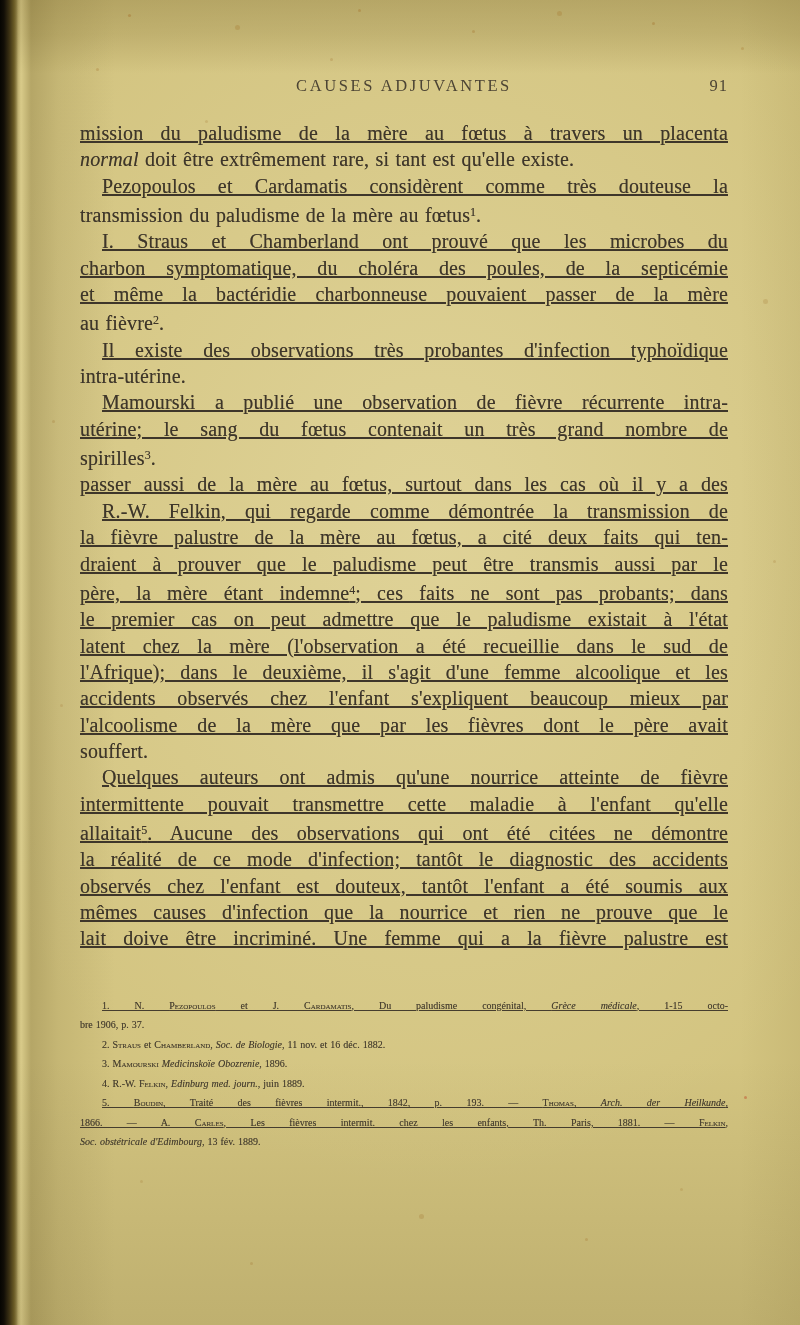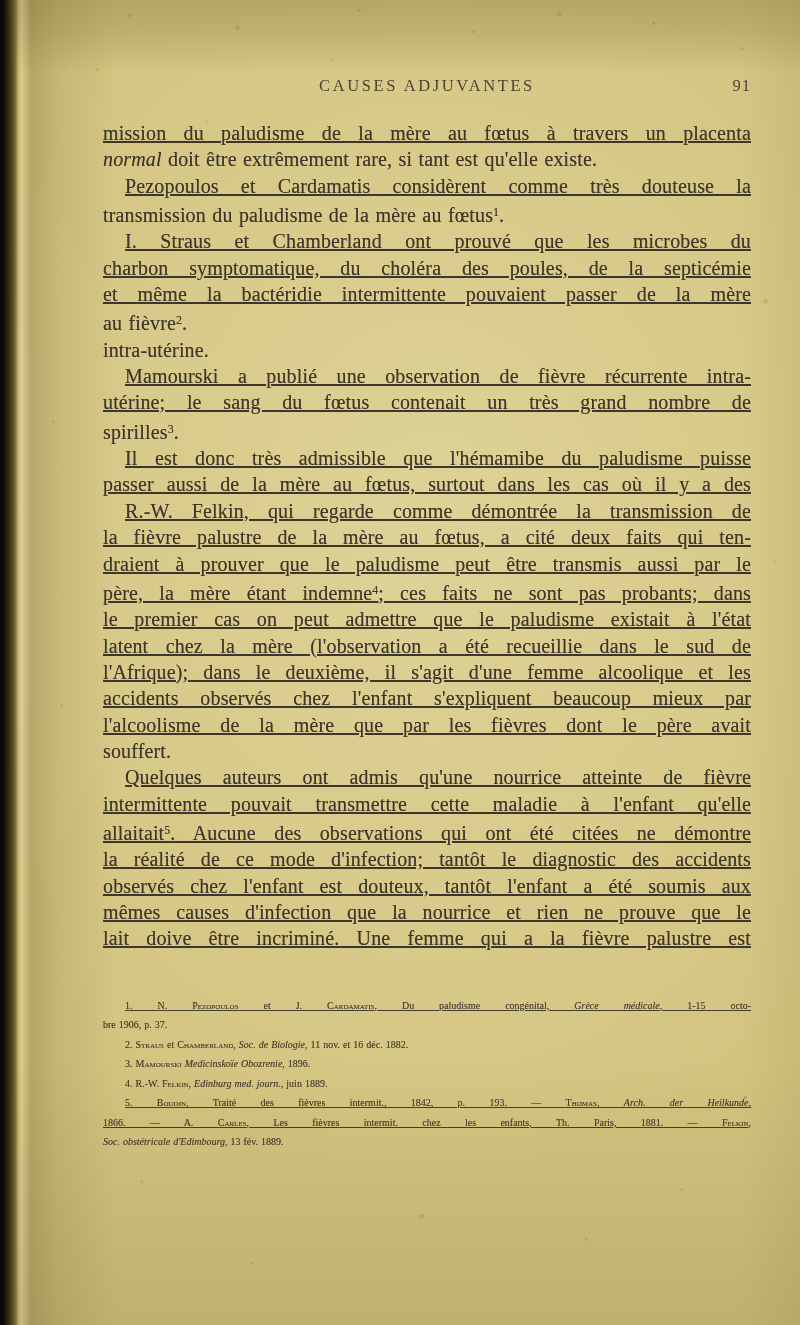--- a/index.html
+++ b/index.html
@@ -35,21 +35,21 @@
       358px 9px 0 0 rgba(166,118,48,.40), 472px 30px 0 0 rgba(166,118,48,.35),
       558px 12px 0 1px rgba(166,118,48,.30), 652px 22px 0 0 rgba(166,118,48,.40),
       741px 47px 0 0 rgba(166,118,48,.30), 96px 68px 0 0 rgba(160,112,44,.28),
       205px 120px 0 0 rgba(160,112,44,.22), 764px 300px 0 1px rgba(160,112,44,.22),
       52px 420px 0 0 rgba(160,112,44,.25), 773px 560px 0 0 rgba(160,112,44,.22),
       60px 704px 0 0 rgba(160,112,44,.20), 744px 1096px 0 0 rgba(190,70,40,.45),
       420px 1215px 0 1px rgba(160,112,44,.25), 585px 1238px 0 0 rgba(160,112,44,.28),
       250px 1262px 0 0 rgba(160,112,44,.25), 680px 1188px 0 0 rgba(160,112,44,.22),
       140px 1180px 0 0 rgba(160,112,44,.22), 330px 58px 0 0 rgba(160,112,44,.25);
   }
-  .content { position: absolute; left: 103px; top: 76px; width: 648px; }
+  .content { position: absolute; left: 80px; top: 76px; width: 648px; }
   .running-header {
     position: relative; height: 22px;
     color: #4c4434; font-size: 16.5px; letter-spacing: 2.6px;
     text-align: center; white-space: nowrap;
   }
   .rh-page { position: absolute; right: 0; top: 0; letter-spacing: 1px; font-family: Liberation Serif, serif; }
   .body-text {
     margin-top: 22px; color: #3e362a;
     font-size: 20px; line-height: 26.35px;
     word-spacing: 1.2px; letter-spacing: 0.15px;
@@ -79,27 +79,27 @@
       <span class="rh-title">CAUSES ADJUVANTES</span>
       <span class="rh-page">91</span>
     </div>
     <div class="body-text" id="body-text">
         <div class="line just"><span>mission du paludisme de la mère au fœtus à travers un placenta</span></div>
         <div class="line"><span class="i">normal</span><span> doit être extrêmement rare, si tant est qu'elle existe.</span></div>
         <div class="line indent just"><span>Pezopoulos et Cardamatis considèrent comme très douteuse la</span></div>
         <div class="line"><span>transmission du paludisme de la mère au fœtus</span><span class="sup">1</span><span>.</span></div>
         <div class="line indent just"><span>I. Straus et Chamberland ont prouvé que les microbes du</span></div>
         <div class="line just"><span>charbon symptomatique, du choléra des poules, de la septicémie</span></div>
-        <div class="line just"><span>et même la bactéridie intermittente pouvaient passer de la mère</span></div>
+        <div class="line just"><span>et même la bactéridie charbonneuse pouvaient passer de la mère</span></div>
         <div class="line"><span>au fièvre</span><span class="sup">2</span><span>.</span></div>
+        <div class="line indent just"><span>Il existe des observations très probantes d'infection typhoïdique</span></div>
         <div class="line"><span>intra-utérine.</span></div>
         <div class="line indent just"><span>Mamourski a publié une observation de fièvre récurrente intra-</span></div>
         <div class="line just"><span>utérine; le sang du fœtus contenait un très grand nombre de</span></div>
         <div class="line"><span>spirilles</span><span class="sup">3</span><span>.</span></div>
-        <div class="line indent just"><span>Il est donc très admissible que l'hémamibe du paludisme puisse</span></div>
         <div class="line just"><span>passer aussi de la mère au fœtus, surtout dans les cas où il y a des</span></div>
         <div class="line indent just"><span>R.-W. Felkin, qui regarde comme démontrée la transmission de</span></div>
         <div class="line just"><span>la fièvre palustre de la mère au fœtus, a cité deux faits qui ten-</span></div>
         <div class="line just"><span>draient à prouver que le paludisme peut être transmis aussi par le</span></div>
         <div class="line just"><span>père, la mère étant indemne</span><span class="sup">4</span><span>; ces faits ne sont pas probants; dans</span></div>
         <div class="line just"><span>le premier cas on peut admettre que le paludisme existait à l'état</span></div>
         <div class="line just"><span>latent chez la mère (l'observation a été recueillie dans le sud de</span></div>
         <div class="line just"><span>l'Afrique); dans le deuxième, il s'agit d'une femme alcoolique et les</span></div>
         <div class="line just"><span>accidents observés chez l'enfant s'expliquent beaucoup mieux par</span></div>
         <div class="line just"><span>l'alcoolisme de la mère que par les fièvres dont le père avait</span></div>

